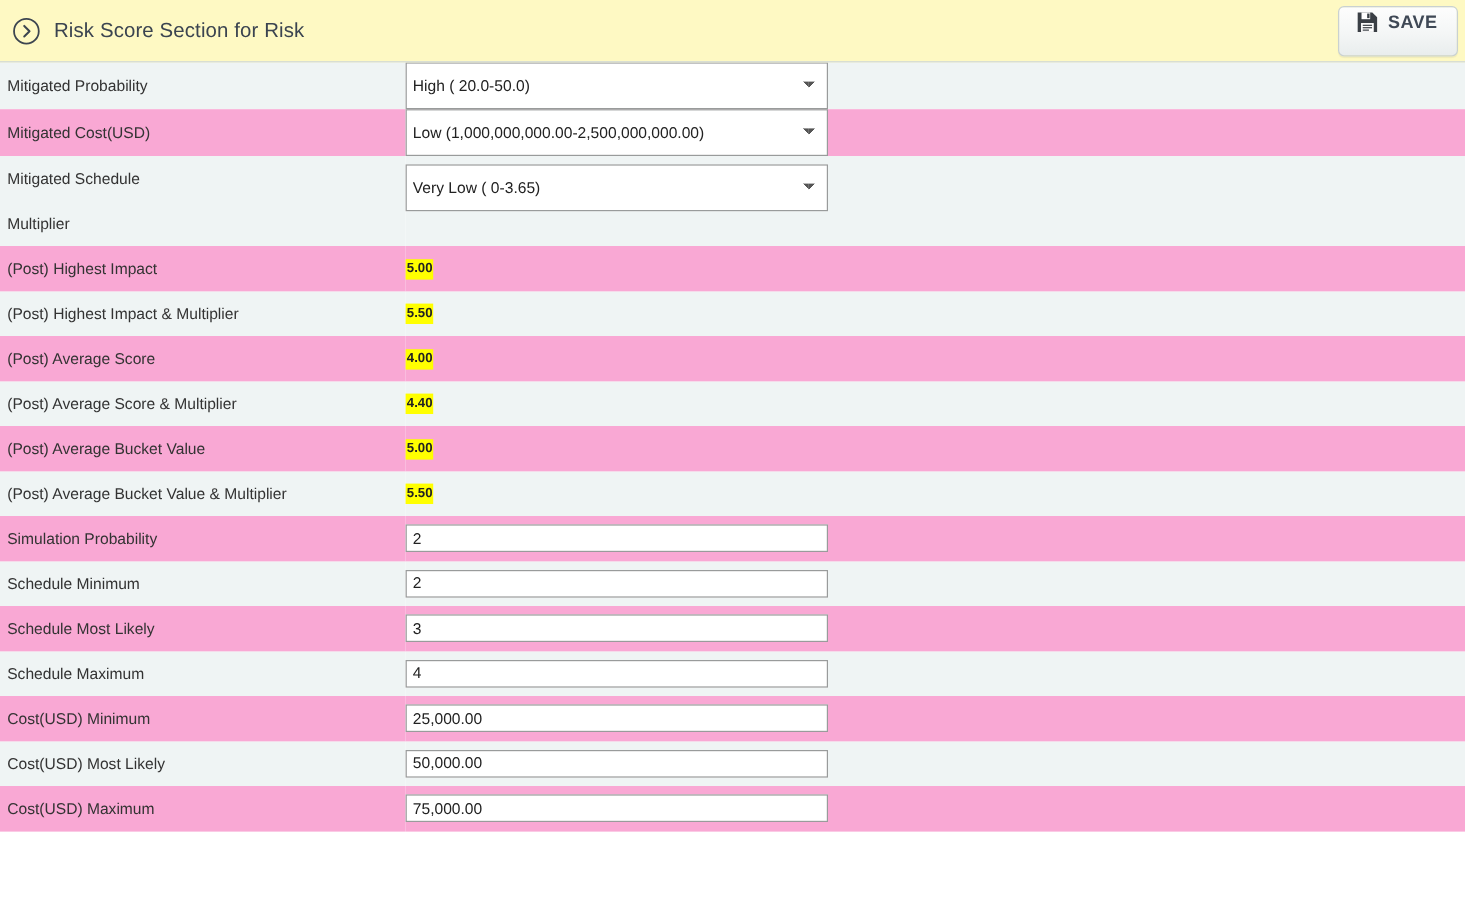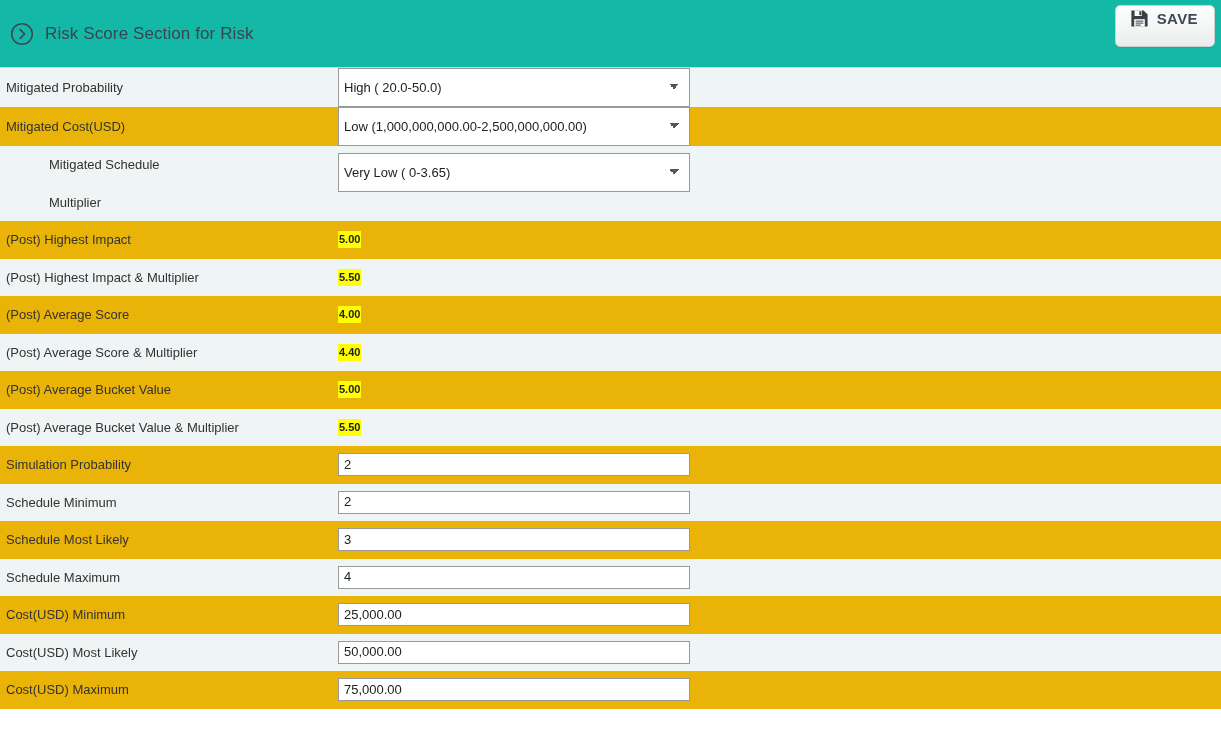--- a/index.html
+++ b/index.html
@@ -14,22 +14,22 @@
     overflow: hidden;
     font-family: "Liberation Sans", "DejaVu Sans", sans-serif;
     font-size: 13px;
     color: #333333;
     -webkit-font-smoothing: antialiased;
   }
 
   
   .panel-header {
     position: relative;
-    height: 68px;
-    background: #14b8a6;
+    height: 52px;
+    background: #fef9c3;
     border-bottom: 1px solid #cfd8d8;
     display: flex;
     align-items: center;
     box-sizing: border-box;
   }
   .collapse-toggle {
     width: 26px;
     height: 26px;
     margin-left: 9px;
     margin-right: 10px;
@@ -71,39 +71,39 @@
   }
   .floppy { display: block; }
 
   
   .form-table {
     width: 100%;
     border-collapse: collapse;
   }
   .form-row { height: 37.5px; }
   .form-row.alt { background: #eff4f4; border-radius: 11px; }
-  .form-row.plain { background: #eab308; }
+  .form-row.plain { background: #f9a8d4; }
   .form-row.tall { height: 74px; }
 
   .cell-label {
     width: 338px;
     padding: 0 0 0 6px;
     vertical-align: middle;
     font-size: 13px;
     color: #333333;
     white-space: nowrap;
     box-sizing: border-box;
   }
   .cell-field {
     padding: 0;
     vertical-align: middle;
   }
 
   
-  .stack-label { display: block; line-height: 37.5px; margin-left: 43px; }
+  .stack-label { display: block; line-height: 37.5px; }
 
   select.ctl {
     width: 352px;
     height: 39px;
     padding: 1px 4px 2px 5px;
     font-family: "Liberation Sans", "DejaVu Sans", sans-serif;
     font-size: 13px;
     color: #222;
     background: #ffffff;
     border: 1px solid #999b9b;

